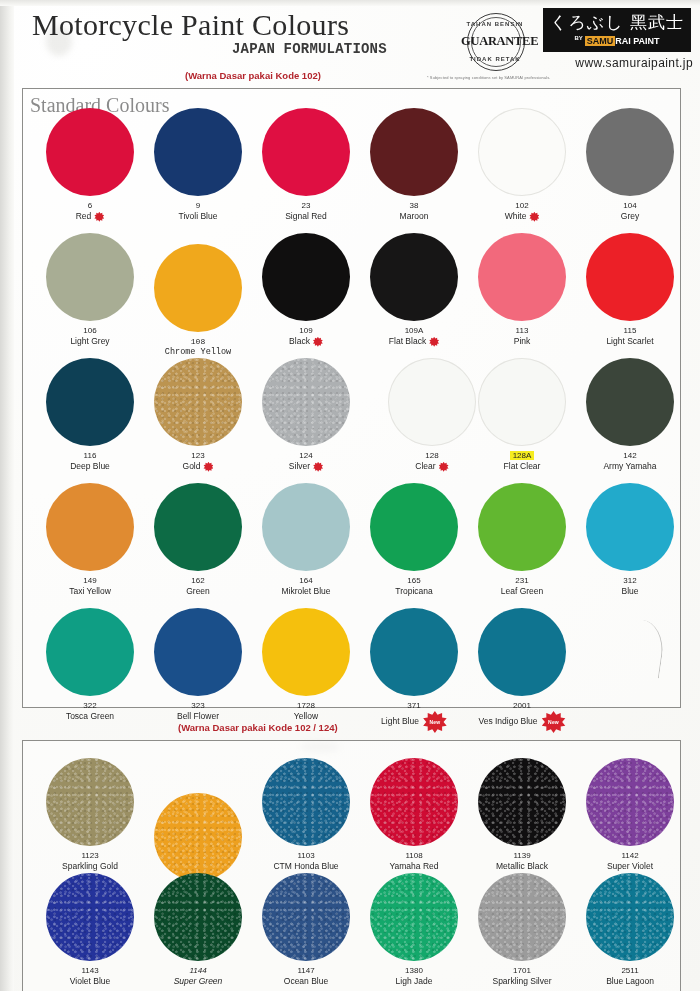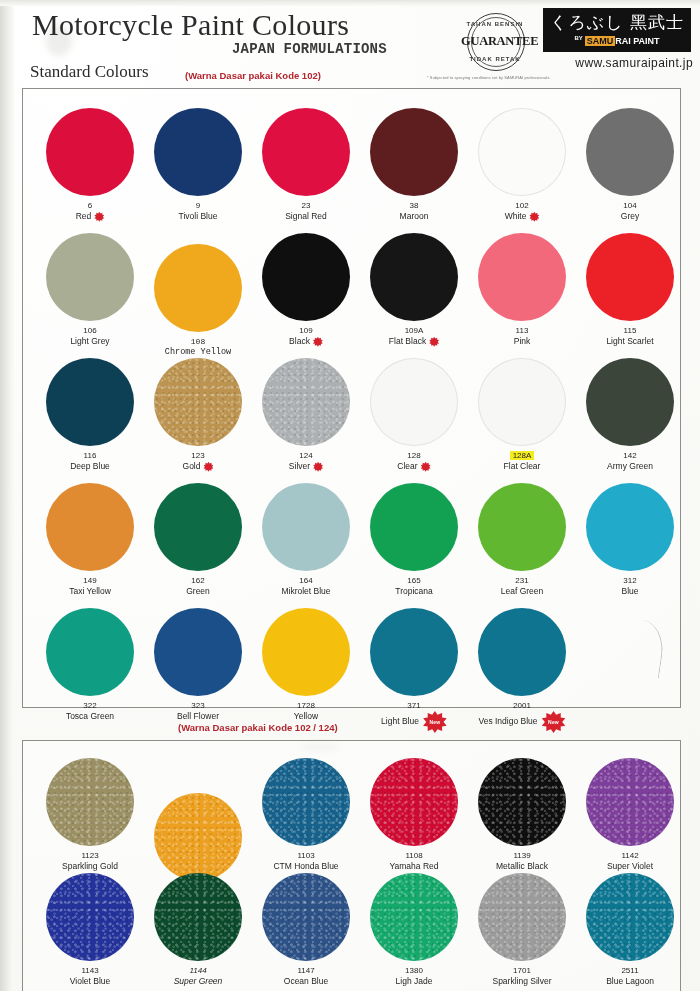--- a/index.html
+++ b/index.html
@@ -34,21 +34,21 @@
     font-size:30px;color:#2b2b2b;letter-spacing:.3px;
   }
   .subtitle{
     position:absolute;left:232px;top:41px;
     font-family:Liberation Mono, monospace;
     font-size:14px;font-weight:bold;color:#3a3a3a;letter-spacing:.2px;
   }
   .section-head{
     position:absolute;
     font-family:"Liberation Serif", serif;
-    font-size:17px;color:#2b2b2b;
+    font-size:20px;color:#2b2b2b;margin-top:32px;
   }
   .section-note{
     position:absolute;
     font-size:9.5px;font-weight:bold;color:#b3242c;
   }
 
   
   .seal{position:absolute;left:461px;top:9px;width:68px;height:66px;}
   .seal .ring{
     position:absolute;left:6px;top:4px;width:56px;height:56px;
@@ -263,34 +263,34 @@
       <div class="swatch-wrap" style="left: 154px; top: 358px; width: 88px;">
         <div class="swatch metal" style="background: rgb(188, 148, 80);"></div>
         <span class="code">123</span>
         <span class="nm">Gold<span class="burst small"><i></i></span></span>
       </div>
       <div class="swatch-wrap" style="left: 262px; top: 358px; width: 88px;">
         <div class="swatch metal" style="background: rgb(173, 176, 178);"></div>
         <span class="code">124</span>
         <span class="nm">Silver<span class="burst small"><i></i></span></span>
       </div>
-      <div class="swatch-wrap" style="left: 370px; top: 358px; width: 88px;">
+      <div class="swatch-wrap" style="left: 388px; top: 358px; width: 88px;">
         <div class="swatch clearish" style="background: rgb(247, 248, 245);"></div>
         <span class="code">128</span>
         <span class="nm">Clear<span class="burst small"><i></i></span></span>
       </div>
       <div class="swatch-wrap" style="left: 478px; top: 358px; width: 88px;">
         <div class="swatch clearish" style="background: rgb(247, 248, 245);"></div>
         <span class="code"><span class="hl">128A</span></span>
         <span class="nm">Flat Clear</span>
       </div>
       <div class="swatch-wrap" style="left: 586px; top: 358px; width: 88px;">
         <div class="swatch" style="background: rgb(59, 69, 58);"></div>
         <span class="code">142</span>
-        <span class="nm">Army Green</span>
+        <span class="nm">Army Yamaha</span>
       </div>
       <div class="swatch-wrap" style="left: 46px; top: 483px; width: 88px;">
         <div class="swatch" style="background: rgb(224, 139, 49);"></div>
         <span class="code">149</span>
         <span class="nm">Taxi Yellow</span>
       </div>
       <div class="swatch-wrap" style="left: 154px; top: 483px; width: 88px;">
         <div class="swatch" style="background: rgb(13, 107, 69);"></div>
         <span class="code">162</span>
         <span class="nm">Green</span>

